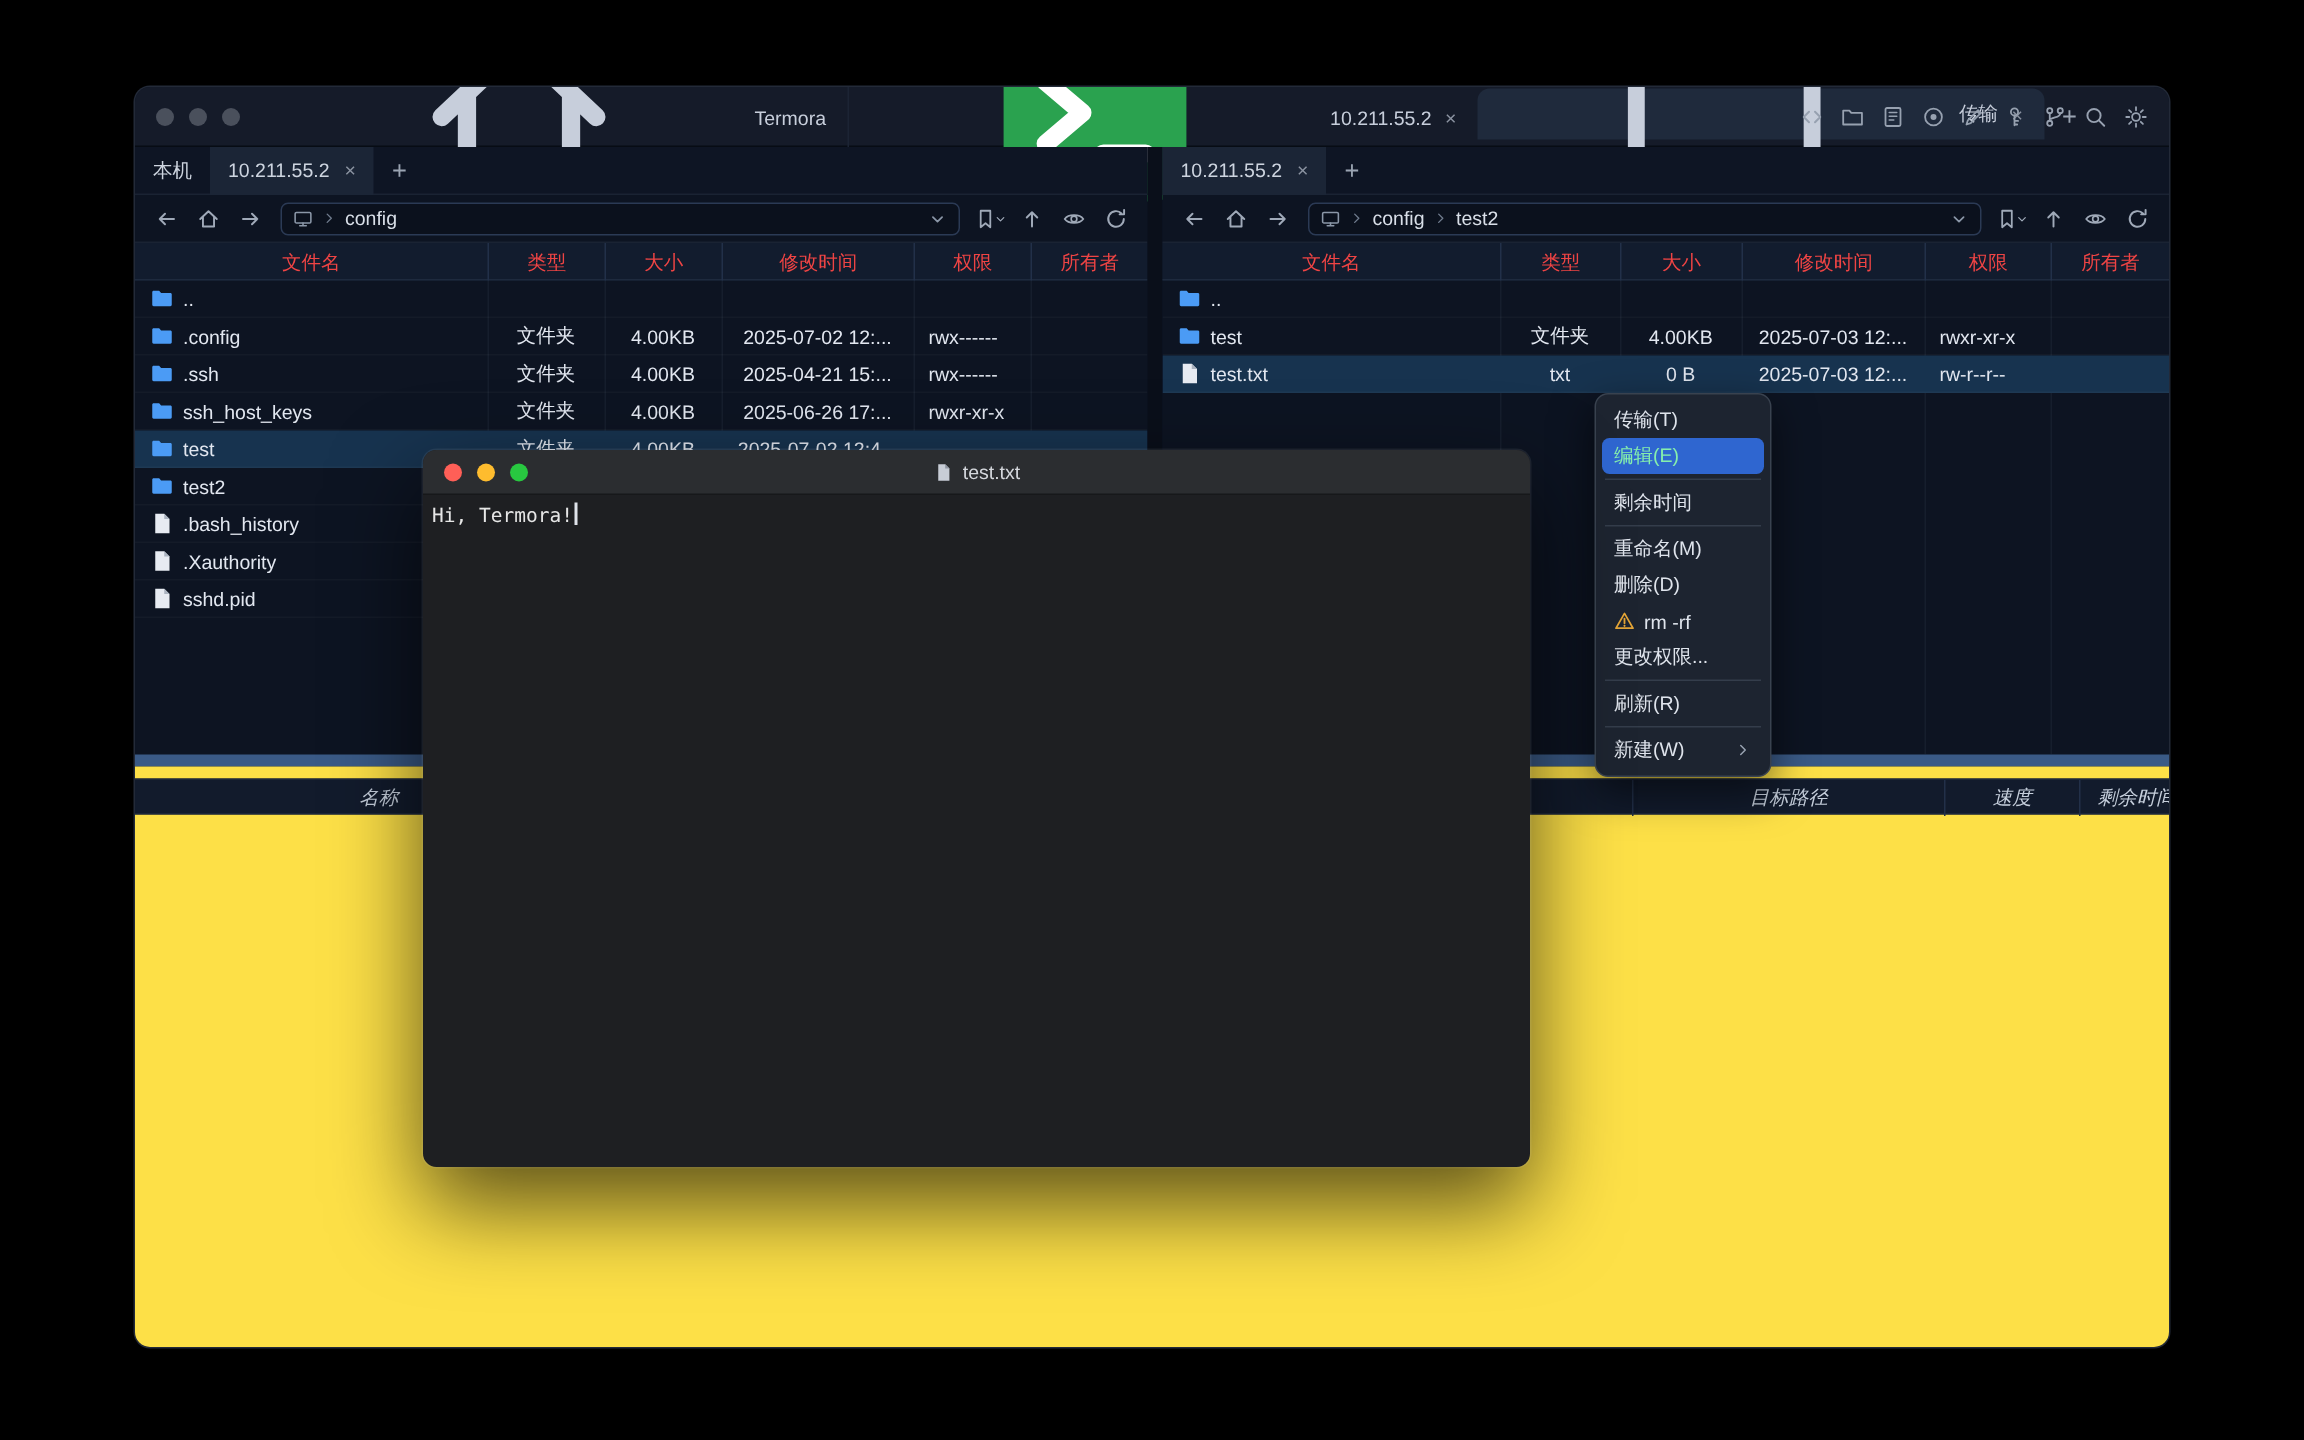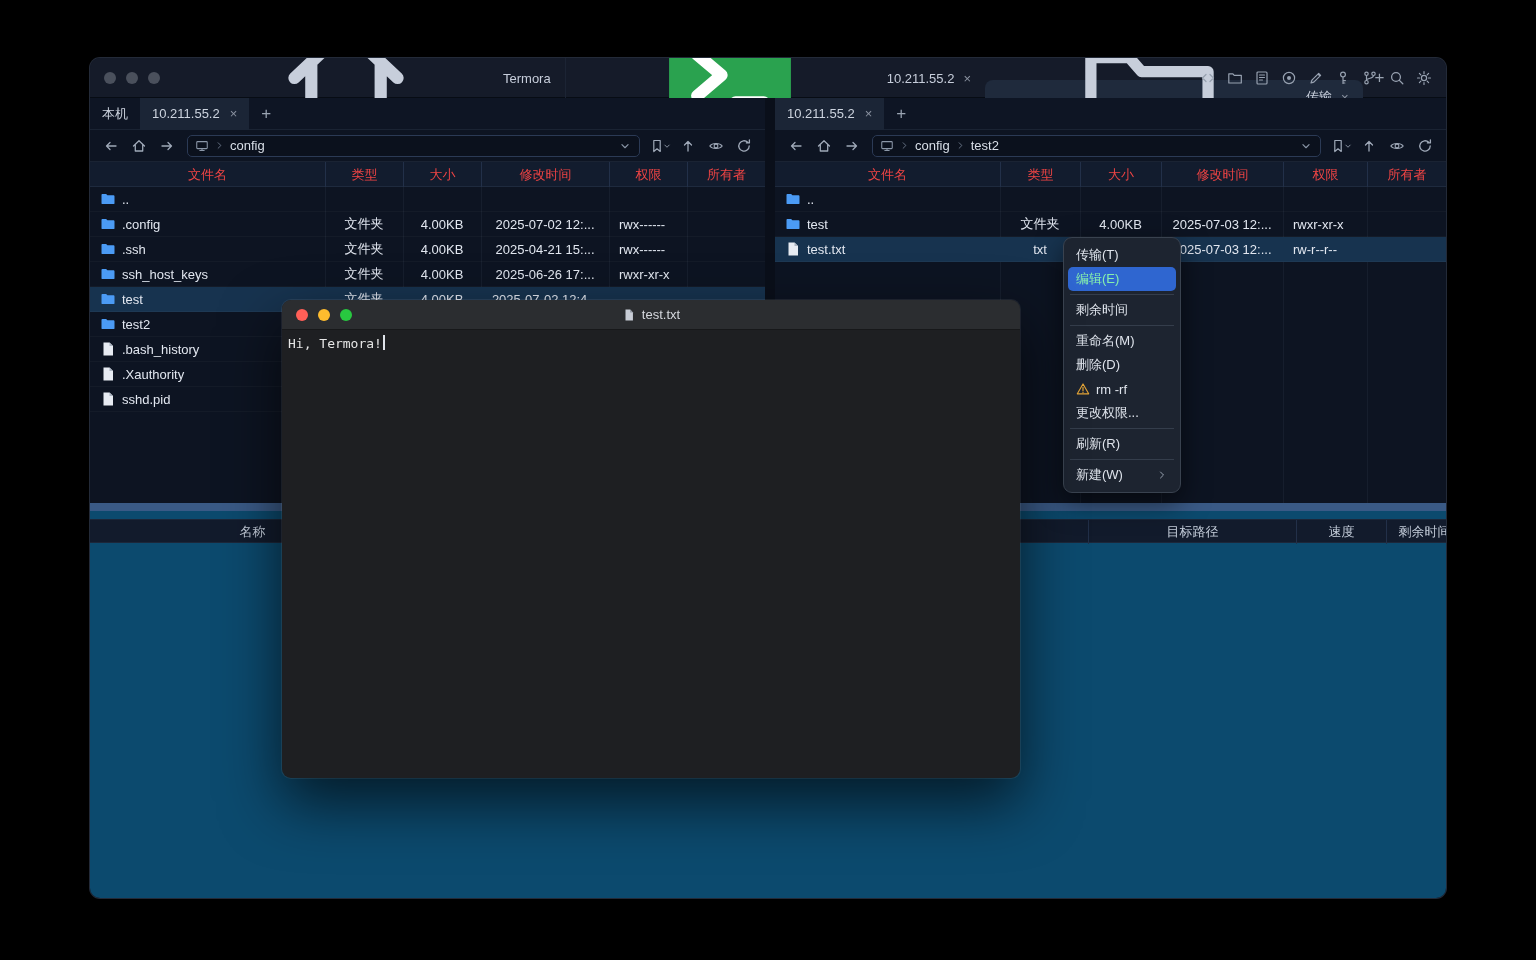--- a/index.html
+++ b/index.html
@@ -12,21 +12,21 @@
     background:#0d1422; border-radius:10px; overflow:hidden;
     box-shadow:0 0 0 1px #232a38, 0 30px 80px rgba(0,0,0,.8); }
 
   
   .titlebar { position:relative; height:40px; background:#151b29; border-bottom:1px solid #070c14; }
   .lights { position:absolute; left:14px; top:14px; display:flex; gap:10px; }
   .lights span { width:12px; height:12px; border-radius:50%; background:#4a505c; }
   .main-tabs { display:flex; height:40px; align-items:stretch; margin-left:92px; }
   .mtab { display:flex; align-items:center; gap:7px; padding:0 14px; font-size:13px; color:#c7cedb; white-space:nowrap; }
   .mtab + .mtab { border-left:1px solid #1c2434; }
-  .mtab.active { background:#1f2a3c; height:34px; margin-top:22px; border-radius:8px 8px 0 0; border-left:none; }
+  .mtab.active { background:#1f2a3c; height:34px; margin-top:1px; border-radius:8px 8px 0 0; border-left:none; }
   .x { color:#8b93a1; font-size:13px; margin-left:2px; cursor:default; }
   .addtab { display:flex; align-items:center; padding:0 12px; color:#9aa4b2; font-size:17px; }
   .tb-icons { position:absolute; right:14px; top:0; height:40px; display:flex; align-items:center; gap:11px; color:#97a1b0; }
   .tb-icons .ic { width:16px; height:16px; }
 
   .ic { display:block; }
   svg.ic, svg.fic { flex:none; }
 
   
   .panes { position:absolute; left:0; top:40px; width:1356px; height:405px; display:flex; }
@@ -64,28 +64,28 @@
   .frow { position:relative; z-index:1; height:25px; align-items:center; border-bottom:1px solid rgba(255,255,255,.03); }
   .frow.selected { background:#17334f; }
   .c { overflow:hidden; white-space:nowrap; }
   .c.name { display:flex; align-items:center; gap:6px; padding-left:10px; }
   .c.ctr { text-align:center; }
   .c.perm { padding-left:10px; }
   .fic { width:16px; height:16px; }
 
   
   .hsplit { position:absolute; left:0; top:445px; width:1356px; height:8px; background:#3a5a86; }
-  .transfer { position:absolute; left:0; top:453px; width:1412px; bottom:0; background:#0c4a6e; }
+  .transfer { position:absolute; left:0; top:453px; width:1412px; bottom:0; background:#fde047;font-style:italic; }
   .t-header { margin-top:8px; height:24px; background:#121b2c; border-top:1px solid #1c273a; border-bottom:1px solid #1c273a;
     display:grid; grid-template-columns:325px 1fr 208px 90px 76px 40px; align-items:center; font-size:13px; color:#c5cedb; }
   .tc { text-align:center; height:24px; line-height:24px; border-left:1px solid #223049; }
   .tc:first-child { border-left:none; }
 
   
-  .cmenu { position:absolute; left:973px; top:179px; width:118px; z-index:50; background:#1d2430;
+  .cmenu { position:absolute; left:973px; top:204px; width:118px; z-index:50; background:#1d2430;
     border:1px solid #39424f; border-radius:9px; padding:5px 0; box-shadow:0 10px 28px rgba(0,0,0,.55);
     font-size:13px; color:#dfe4ec; }
   .mi { height:24px; display:flex; align-items:center; gap:6px; margin:0 4px; padding:0 8px; border-radius:5px; white-space:nowrap; }
   .mi.hl { background:#2f66d0; color:#86efac; }
   .mi .ic { width:14px; height:14px; }
   .mi.sub { justify-content:space-between;align-items:center; }
   .subarrow { width:12px !important; height:12px !important; color:#9aa4b2; }
   .msep { height:1px; background:#343d4b; margin:3px 6px; }
 
   

